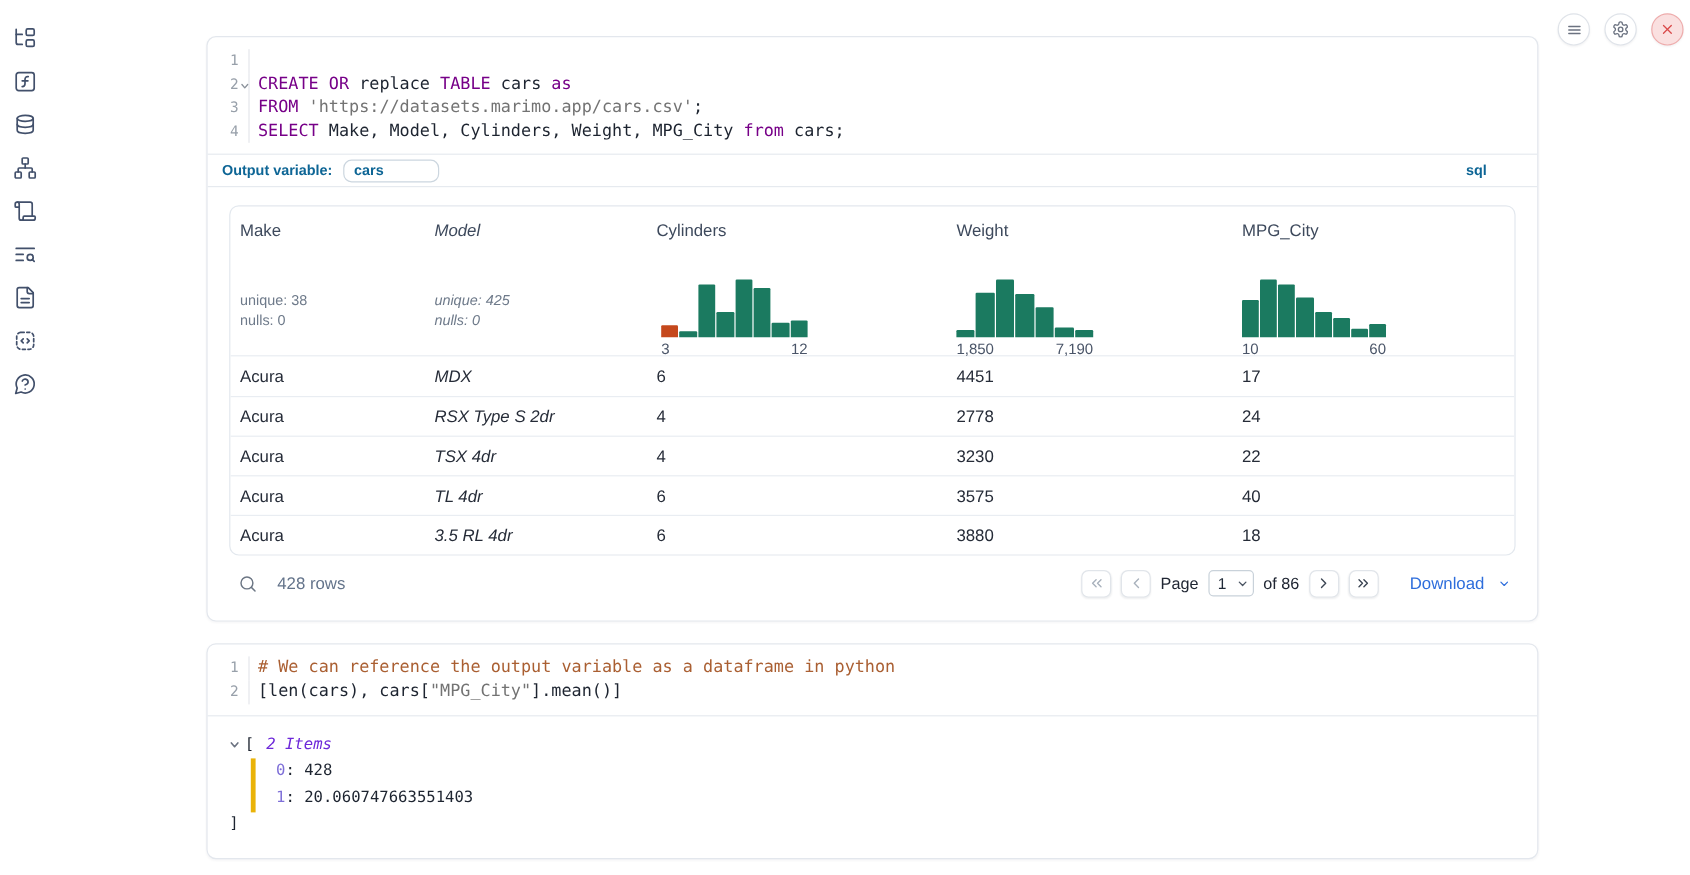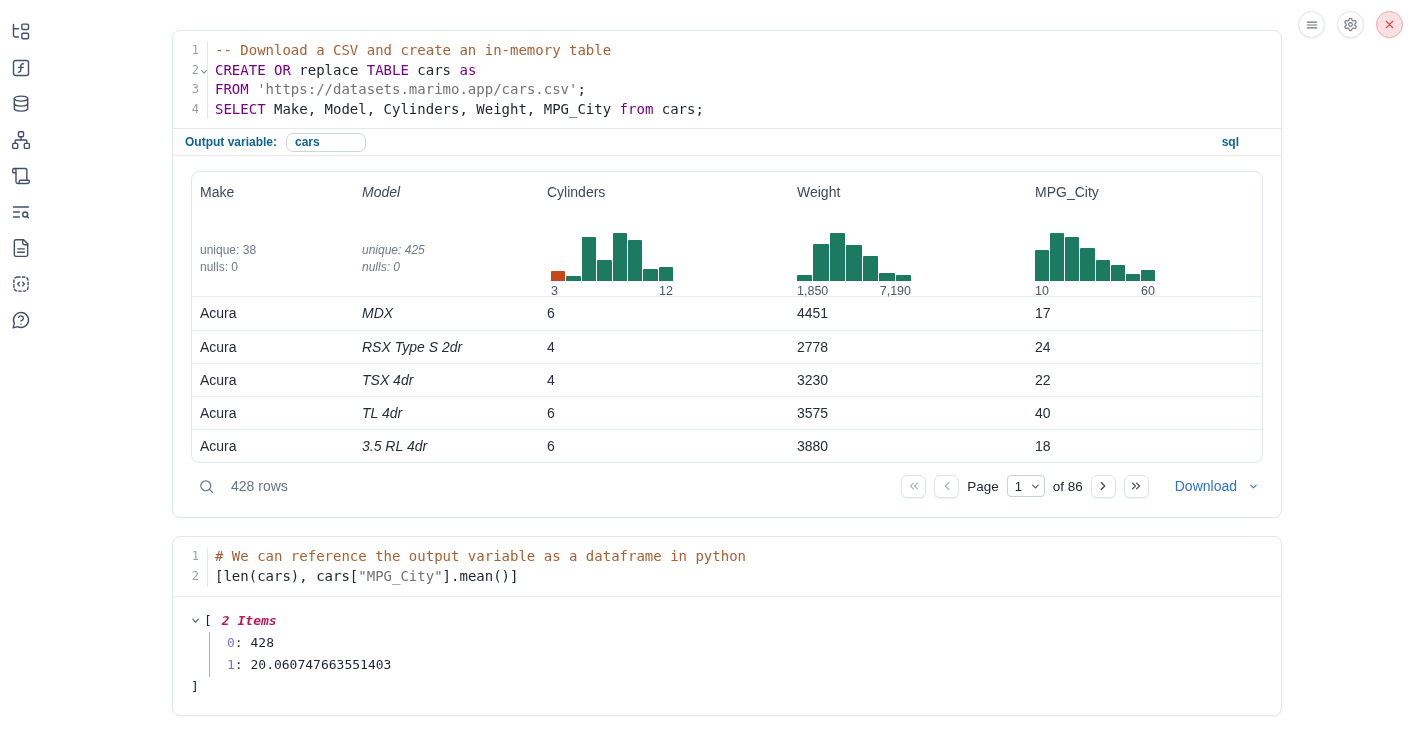--- a/index.html
+++ b/index.html
@@ -86,22 +86,22 @@
     padding:0 3px 0 7px; font-size:13px; color:#1f2937; cursor:pointer; background:#fff; }
   .dlwrap { display:flex; align-items:center; gap:11px; margin-left:18px; margin-right:2px; cursor:pointer; }
   .dllink { font-size:14px; color:#2e6edc; }
   .dlwrap svg { color:#2e6edc; }
 
   
   .pyout { padding:13px 18px 18px 18px; font-family:"DejaVu Sans Mono", monospace;
     font-size:13px; color:#1d2430; }
   .pyout .row1 { display:flex; align-items:center; line-height:22px; gap:4px; }
   .tree-chev { display:flex; align-items:center; cursor:pointer; }
-  .items-label { color:#be185d; font-style:italic; margin-left:6px;font-weight:bold; }
-  .tree-entries { margin-left:18px; border-left:1px solid #eab308; padding-left:17px; }
+  .items-label { color:#6d28d9; font-style:italic; margin-left:6px; }
+  .tree-entries { margin-left:18px; border-left:4px solid #eab308; padding-left:17px; }
   .titem { line-height:22.5px; }
   .tkey { color:#7e6fd8; }
   .tval { color:#1d2430; }
   .closebr { line-height:20px; }
 </style>
 </head>
 <body>
 
 <nav class="rail">
   <button class="rail-btn">
@@ -193,21 +193,20 @@
   </button>
 </div>
 
 <main class="main">
 
   <section class="cell sql">
     <div class="editor">
         <div class="cl">
           <span class="gut">1</span>
           <span class="fold"></span>
-          <span class="codeline"><span class="tk-c">-- Download a CSV and create an in-memory table</span></span>
         </div>
         <div class="cl">
           <span class="gut">2</span>
           <span class="fold">
             <svg width="8" height="8" viewBox="0 0 10 10" fill="none" stroke="#8b929b" stroke-width="1.4" stroke-linecap="round" stroke-linejoin="round">
               <path d="M2 3 5 6.5 8 3"></path>
             </svg>
           </span>
           <span class="codeline"><span class="tk-k">CREATE</span><span class="tk-p"> </span><span class="tk-k">OR</span><span class="tk-p"> replace </span><span class="tk-k">TABLE</span><span class="tk-p"> cars </span><span class="tk-k">as</span></span>
         </div>

